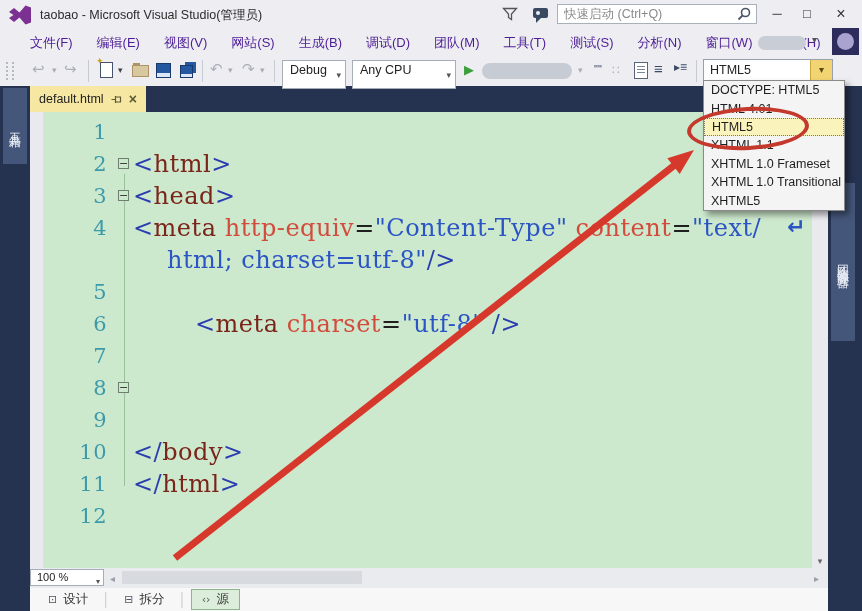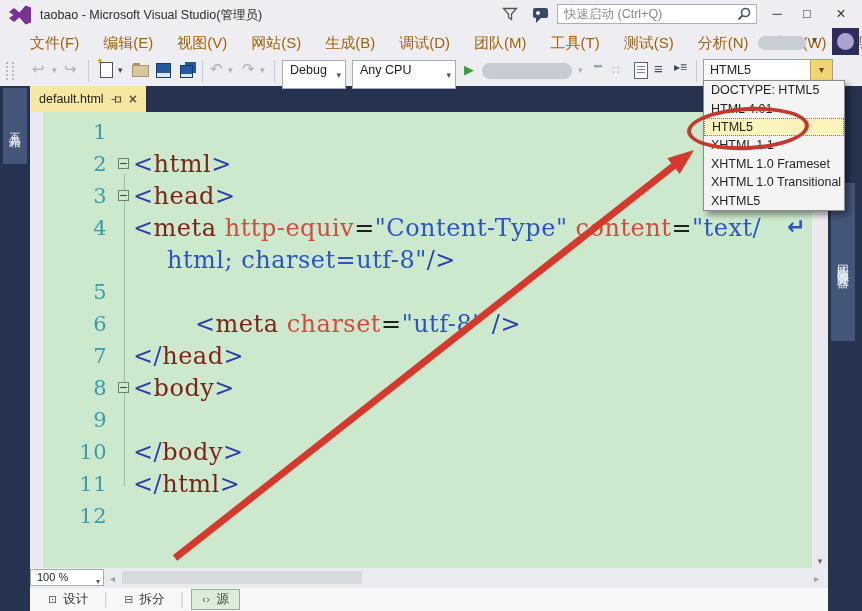--- a/index.html
+++ b/index.html
@@ -13,21 +13,21 @@
   .searchbox{position:absolute;left:557px;top:4px;width:200px;height:20px;background:#fff;
     border:1px solid #a9b0bc;font-size:12.5px;color:#3b82f6;padding:0 22px 0 6px;box-sizing:border-box;
     font-family:"Liberation Sans",sans-serif;}
   .searchbox::placeholder{color:#8a8a8a;}
   .mag{position:absolute;left:737px;top:7px;}
   .winbtn{position:absolute;top:2px;width:26px;height:24px;text-align:center;line-height:24px;
     font-size:13px;color:#333;cursor:default;}
   
   .menubar{position:absolute;left:0;top:30px;width:862px;height:26px;background:#eeeef2;
     display:flex;align-items:center;padding-left:18px;box-sizing:border-box;}
-  .menu-item{font-size:15px;color:#a16207;padding:0 12px;line-height:26px;white-space:nowrap;}
+  .menu-item{font-size:13px;color:#4c1d95;padding:0 12px;line-height:26px;white-space:nowrap;}
   .menu-pill{position:absolute;left:758px;top:36px;width:48px;height:14px;background:#c9cdd5;border-radius:7px;}
   .menu-caret{position:absolute;left:812px;top:34px;font-size:10px;color:#555;}
   .avatar{position:absolute;left:832px;top:28px;width:27px;height:27px;background:#2e2c5c;z-index:30;}
   .avatar .dot{position:absolute;left:5px;top:5px;width:17px;height:17px;border-radius:50%;background:#aaa2cf;}
   
   .toolbar{position:absolute;left:0;top:56px;width:862px;height:30px;background:#eeeef2;}
   .toolbar .abs{position:absolute;}
   .tsep{position:absolute;top:4px;height:22px;border-left:1px solid #c6cad2;}
   .gicon{font-size:15px;color:#a9aeb9;top:4px;}
   .dicon{font-size:15px;color:#3a4a66;top:4px;}
@@ -233,22 +233,22 @@
     <div class="marginstrip"></div>
     <div class="indent-guide"></div>
     <div class="rows" id="rows">
         <div class="crow hl"><span class="lnum">1</span><span class="foldcol"></span></div>
         <div class="crow"><span class="lnum">2</span><span class="foldcol"><span class="foldbox">−</span></span><span class="code"><span class="tok-d">&lt;</span><span class="tok-t">html</span><span class="tok-d">&gt;</span></span></div>
         <div class="crow"><span class="lnum">3</span><span class="foldcol"><span class="foldbox">−</span></span><span class="code"><span class="tok-d">&lt;</span><span class="tok-t">head</span><span class="tok-d">&gt;</span></span></div>
         <div class="crow"><span class="lnum">4</span><span class="foldcol"></span><span class="code"><span class="tok-d">&lt;</span><span class="tok-t">meta</span><span class="tok-p"> </span><span class="tok-a">http-equiv</span><span class="tok-o">=</span><span class="tok-v">"Content-Type"</span><span class="tok-p"> </span><span class="tok-a">content</span><span class="tok-o">=</span><span class="tok-v">"text/</span></span><span class="wrapmark">↵</span></div>
         <div class="crow"><span class="lnum"></span><span class="foldcol"></span><span class="code" style="padding-left: 34px;"><span class="tok-v">html; charset=utf-8"</span><span class="tok-d">/&gt;</span></span></div>
         <div class="crow"><span class="lnum">5</span><span class="foldcol"></span></div>
         <div class="crow"><span class="lnum">6</span><span class="foldcol"></span><span class="code" style="padding-left: 62px;"><span class="tok-d">&lt;</span><span class="tok-t">meta</span><span class="tok-p"> </span><span class="tok-a">charset</span><span class="tok-o">=</span><span class="tok-v">"utf-8"</span><span class="tok-p"> </span><span class="tok-d">/&gt;</span></span></div>
-        <div class="crow"><span class="lnum">7</span><span class="foldcol"></span><span class="code"><span class="tok-d">&lt;/</span><span class="tok-t">head</span><span class="tok-d">&gt;</span></span></div>
-        <div class="crow"><span class="lnum">8</span><span class="foldcol"><span class="foldbox">−</span></span><span class="code"><span class="tok-d">&lt;</span><span class="tok-t">body</span><span class="tok-d">&gt;</span></span></div>
+        <div class="crow"><span class="lnum">7</span><span class="foldcol"></span></div>
+        <div class="crow"><span class="lnum">8</span><span class="foldcol"><span class="foldbox">−</span></span></div>
         <div class="crow"><span class="lnum">9</span><span class="foldcol"></span><span class="code"></span></div>
         <div class="crow"><span class="lnum">10</span><span class="foldcol"></span><span class="code"><span class="tok-d">&lt;/</span><span class="tok-t">body</span><span class="tok-d">&gt;</span></span></div>
         <div class="crow"><span class="lnum">11</span><span class="foldcol"></span><span class="code"><span class="tok-d">&lt;/</span><span class="tok-t">html</span><span class="tok-d">&gt;</span></span></div>
         <div class="crow"><span class="lnum">12</span><span class="foldcol"></span><span class="code"></span></div>
       </div>
   </div>
 
   <div class="vscroll">
     <div class="thumb"></div>
     <div class="down">▾</div>

